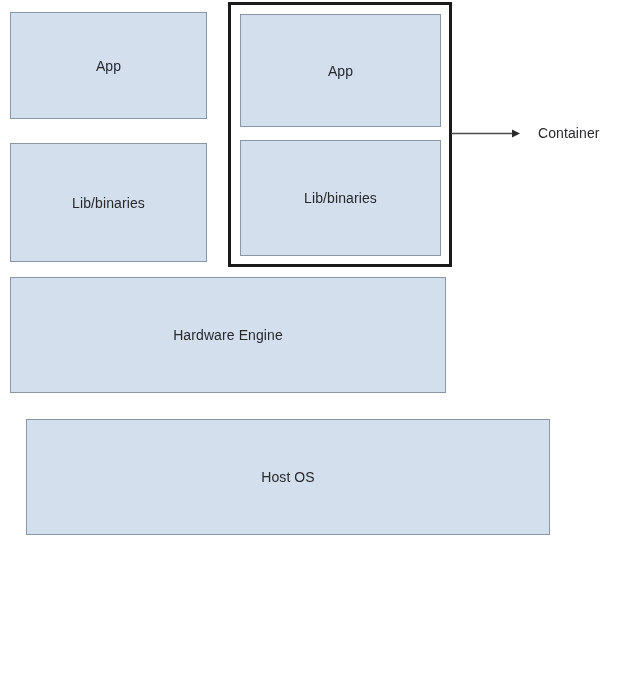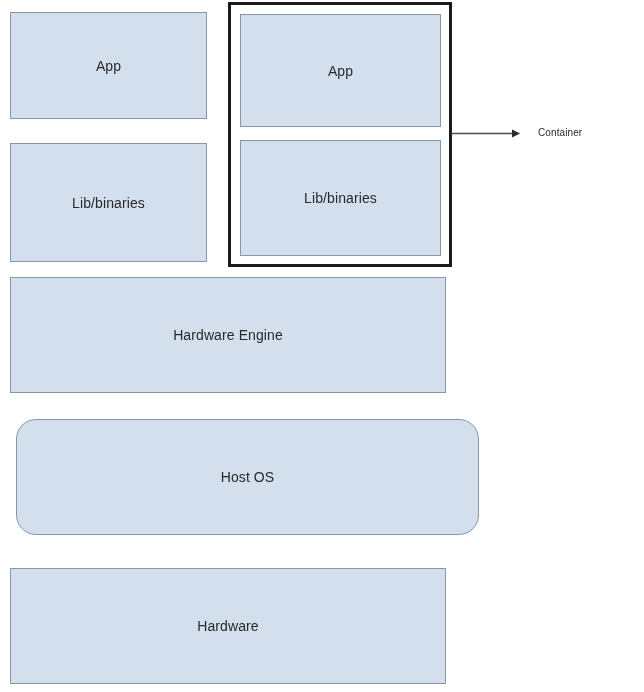--- a/index.html
+++ b/index.html
@@ -58,37 +58,37 @@
     width: 224px;
     height: 265px;
     border: 3px solid #1a1a1a;
     background: #ffffff;
   }
   #box-app-right   { left: 240px; top: 14px;  width: 201px; height: 113px; }
   #box-lib-right   { left: 240px; top: 140px; width: 201px; height: 116px; }
 
   
   #box-engine      { left: 10px;  top: 277px; width: 436px; height: 116px; }
-  #box-hostos      { left: 16px;  top: 419px; width: 463px; height: 116px; border-radius: 20px; }
+  #box-hostos      { left: 26px;  top: 419px; width: 524px; height: 116px; }
   #box-hardware    { left: 10px;  top: 568px; width: 436px; height: 116px; }
 
   
   #callout-arrow {
     position: absolute;
     left: 450px;
     top: 120px;
     width: 80px;
     height: 28px;
     overflow: visible;
   }
   #callout-label {
     position: absolute;
     left: 538px;
     top: 124px;
-    font-size: 10px;
+    font-size: 14px;
     color: #27292b;
     white-space: nowrap;
     line-height: 18px;
     letter-spacing: 0.1px;
   }
 </style>
 </head>
 <body>
 
 <div id="diagram">
@@ -119,17 +119,14 @@
   <div id="callout-label">Container</div>
 
   <div class="box" id="box-engine">
     <span class="box-label">Hardware Engine</span>
   </div>
 
   <div class="box" id="box-hostos">
     <span class="box-label">Host OS</span>
   </div>
 
-  <div class="box" id="box-hardware">
-    <span class="box-label">Hardware</span>
-  </div>
 
 </div>
 
 </body></html>

